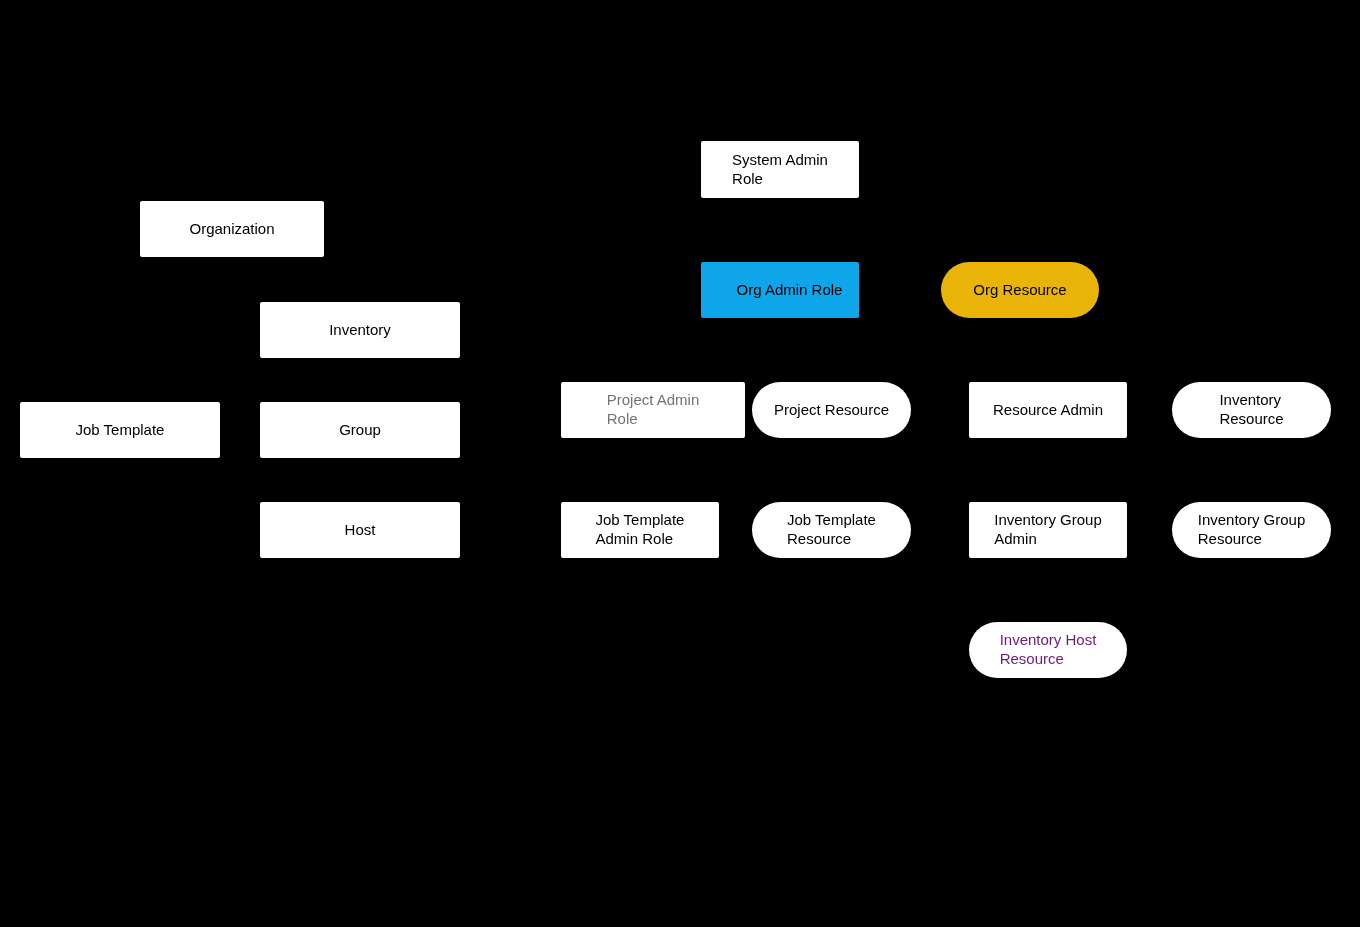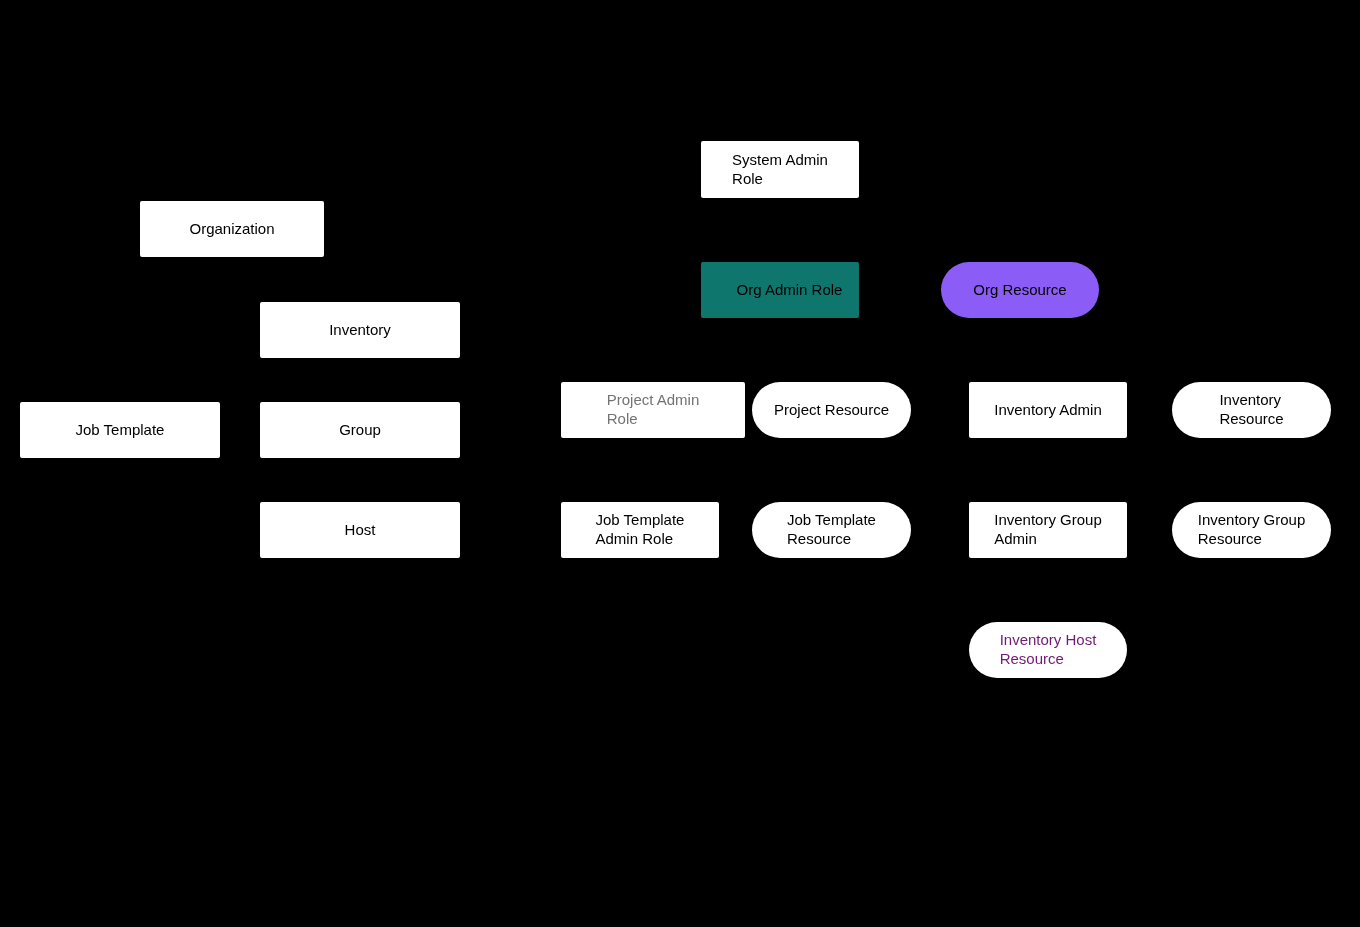--- a/index.html
+++ b/index.html
@@ -47,26 +47,26 @@
 <body>
 
 <div id="canvas" style="background: rgb(0, 0, 0);">
     <div class="node rect" style="left: 140px; top: 201px; width: 184px; height: 56px; background: rgb(255, 255, 255); color: rgb(0, 0, 0);">Organization</div>
     <div class="node rect" style="left: 260px; top: 302px; width: 200px; height: 56px; background: rgb(255, 255, 255); color: rgb(0, 0, 0);">Inventory</div>
     <div class="node rect" style="left: 20px; top: 402px; width: 200px; height: 56px; background: rgb(255, 255, 255); color: rgb(0, 0, 0);">Job Template</div>
     <div class="node rect" style="left: 260px; top: 502px; width: 200px; height: 56px; background: rgb(255, 255, 255); color: rgb(0, 0, 0);">Host</div>
     <div class="node rect" style="left: 260px; top: 402px; width: 200px; height: 56px; background: rgb(255, 255, 255); color: rgb(0, 0, 0);">Group</div>
     <div class="node rect" style="left: 701px; top: 141px; width: 158px; height: 57px; background: rgb(255, 255, 255); color: rgb(0, 0, 0);">System Admin
 Role</div>
-    <div class="node rect" style="left: 701px; top: 262px; width: 158px; height: 56px; background: #0f766e; color: rgb(0, 0, 0); padding-left: 25px;">Org Admin Role</div>
-    <div class="node pill" style="left: 941px; top: 262px; width: 158px; height: 56px; background: #8b5cf6; color: rgb(0, 0, 0);">Org Resource</div>
+    <div class="node rect" style="left: 701px; top: 262px; width: 158px; height: 56px; background: #0ea5e9; color: rgb(0, 0, 0); padding-left: 25px;">Org Admin Role</div>
+    <div class="node pill" style="left: 941px; top: 262px; width: 158px; height: 56px; background: #eab308; color: rgb(0, 0, 0);">Org Resource</div>
     <div class="node rect" style="left: 561px; top: 382px; width: 184px; height: 56px; background: rgb(255, 255, 255); color: #737373;">Project Admin
 Role</div>
     <div class="node pill" style="left: 752px; top: 382px; width: 159px; height: 56px; background: rgb(255, 255, 255); color: rgb(0, 0, 0);">Project Resource</div>
-    <div class="node rect" style="left: 969px; top: 382px; width: 158px; height: 56px; background: rgb(255, 255, 255); color: rgb(0, 0, 0);">Inventory Admin</div>
+    <div class="node rect" style="left: 969px; top: 382px; width: 158px; height: 56px; background: rgb(255, 255, 255); color: rgb(0, 0, 0);">Resource Admin</div>
     <div class="node pill" style="left: 1172px; top: 382px; width: 159px; height: 56px; background: rgb(255, 255, 255); color: rgb(0, 0, 0);">Inventory
 Resource</div>
     <div class="node rect" style="left: 561px; top: 502px; width: 158px; height: 56px; background: rgb(255, 255, 255); color: rgb(0, 0, 0);">Job Template
 Admin Role</div>
     <div class="node pill" style="left: 752px; top: 502px; width: 159px; height: 56px; background: rgb(255, 255, 255); color: rgb(0, 0, 0);">Job Template
 Resource</div>
     <div class="node rect" style="left: 969px; top: 502px; width: 158px; height: 56px; background: rgb(255, 255, 255); color: rgb(0, 0, 0);">Inventory Group
 Admin</div>
     <div class="node pill" style="left: 1172px; top: 502px; width: 159px; height: 56px; background: rgb(255, 255, 255); color: rgb(0, 0, 0);">Inventory Group
 Resource</div>

